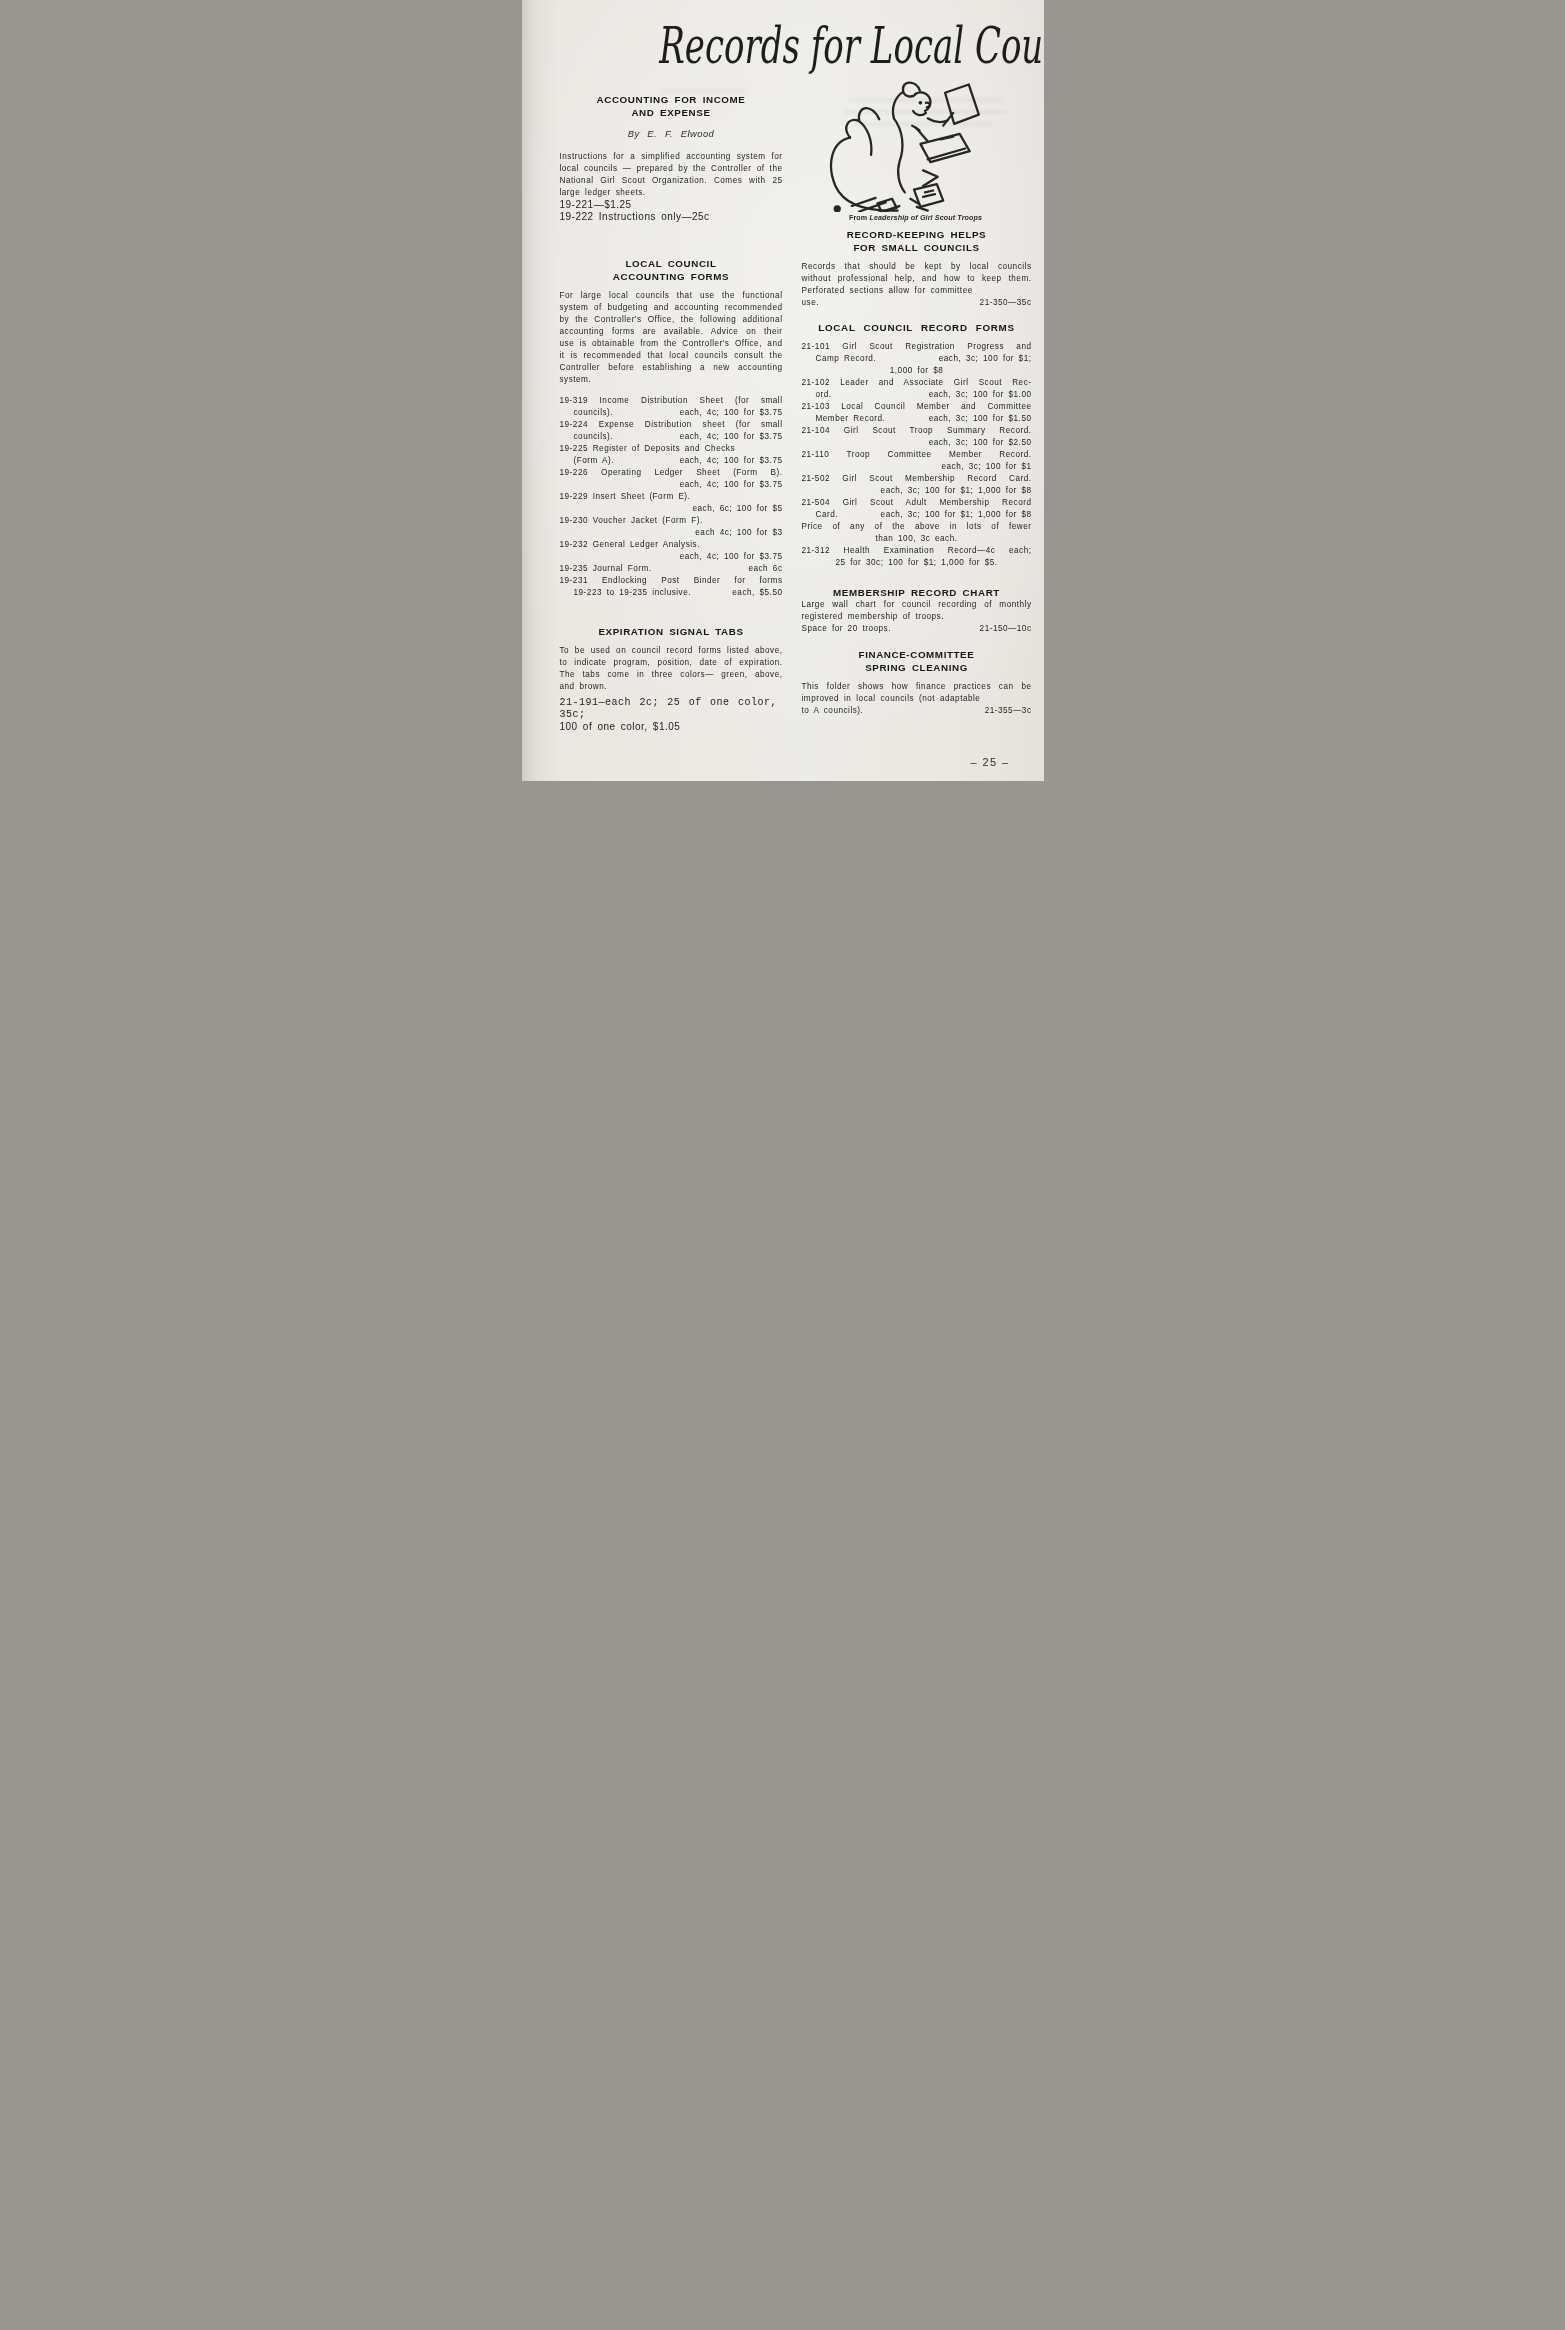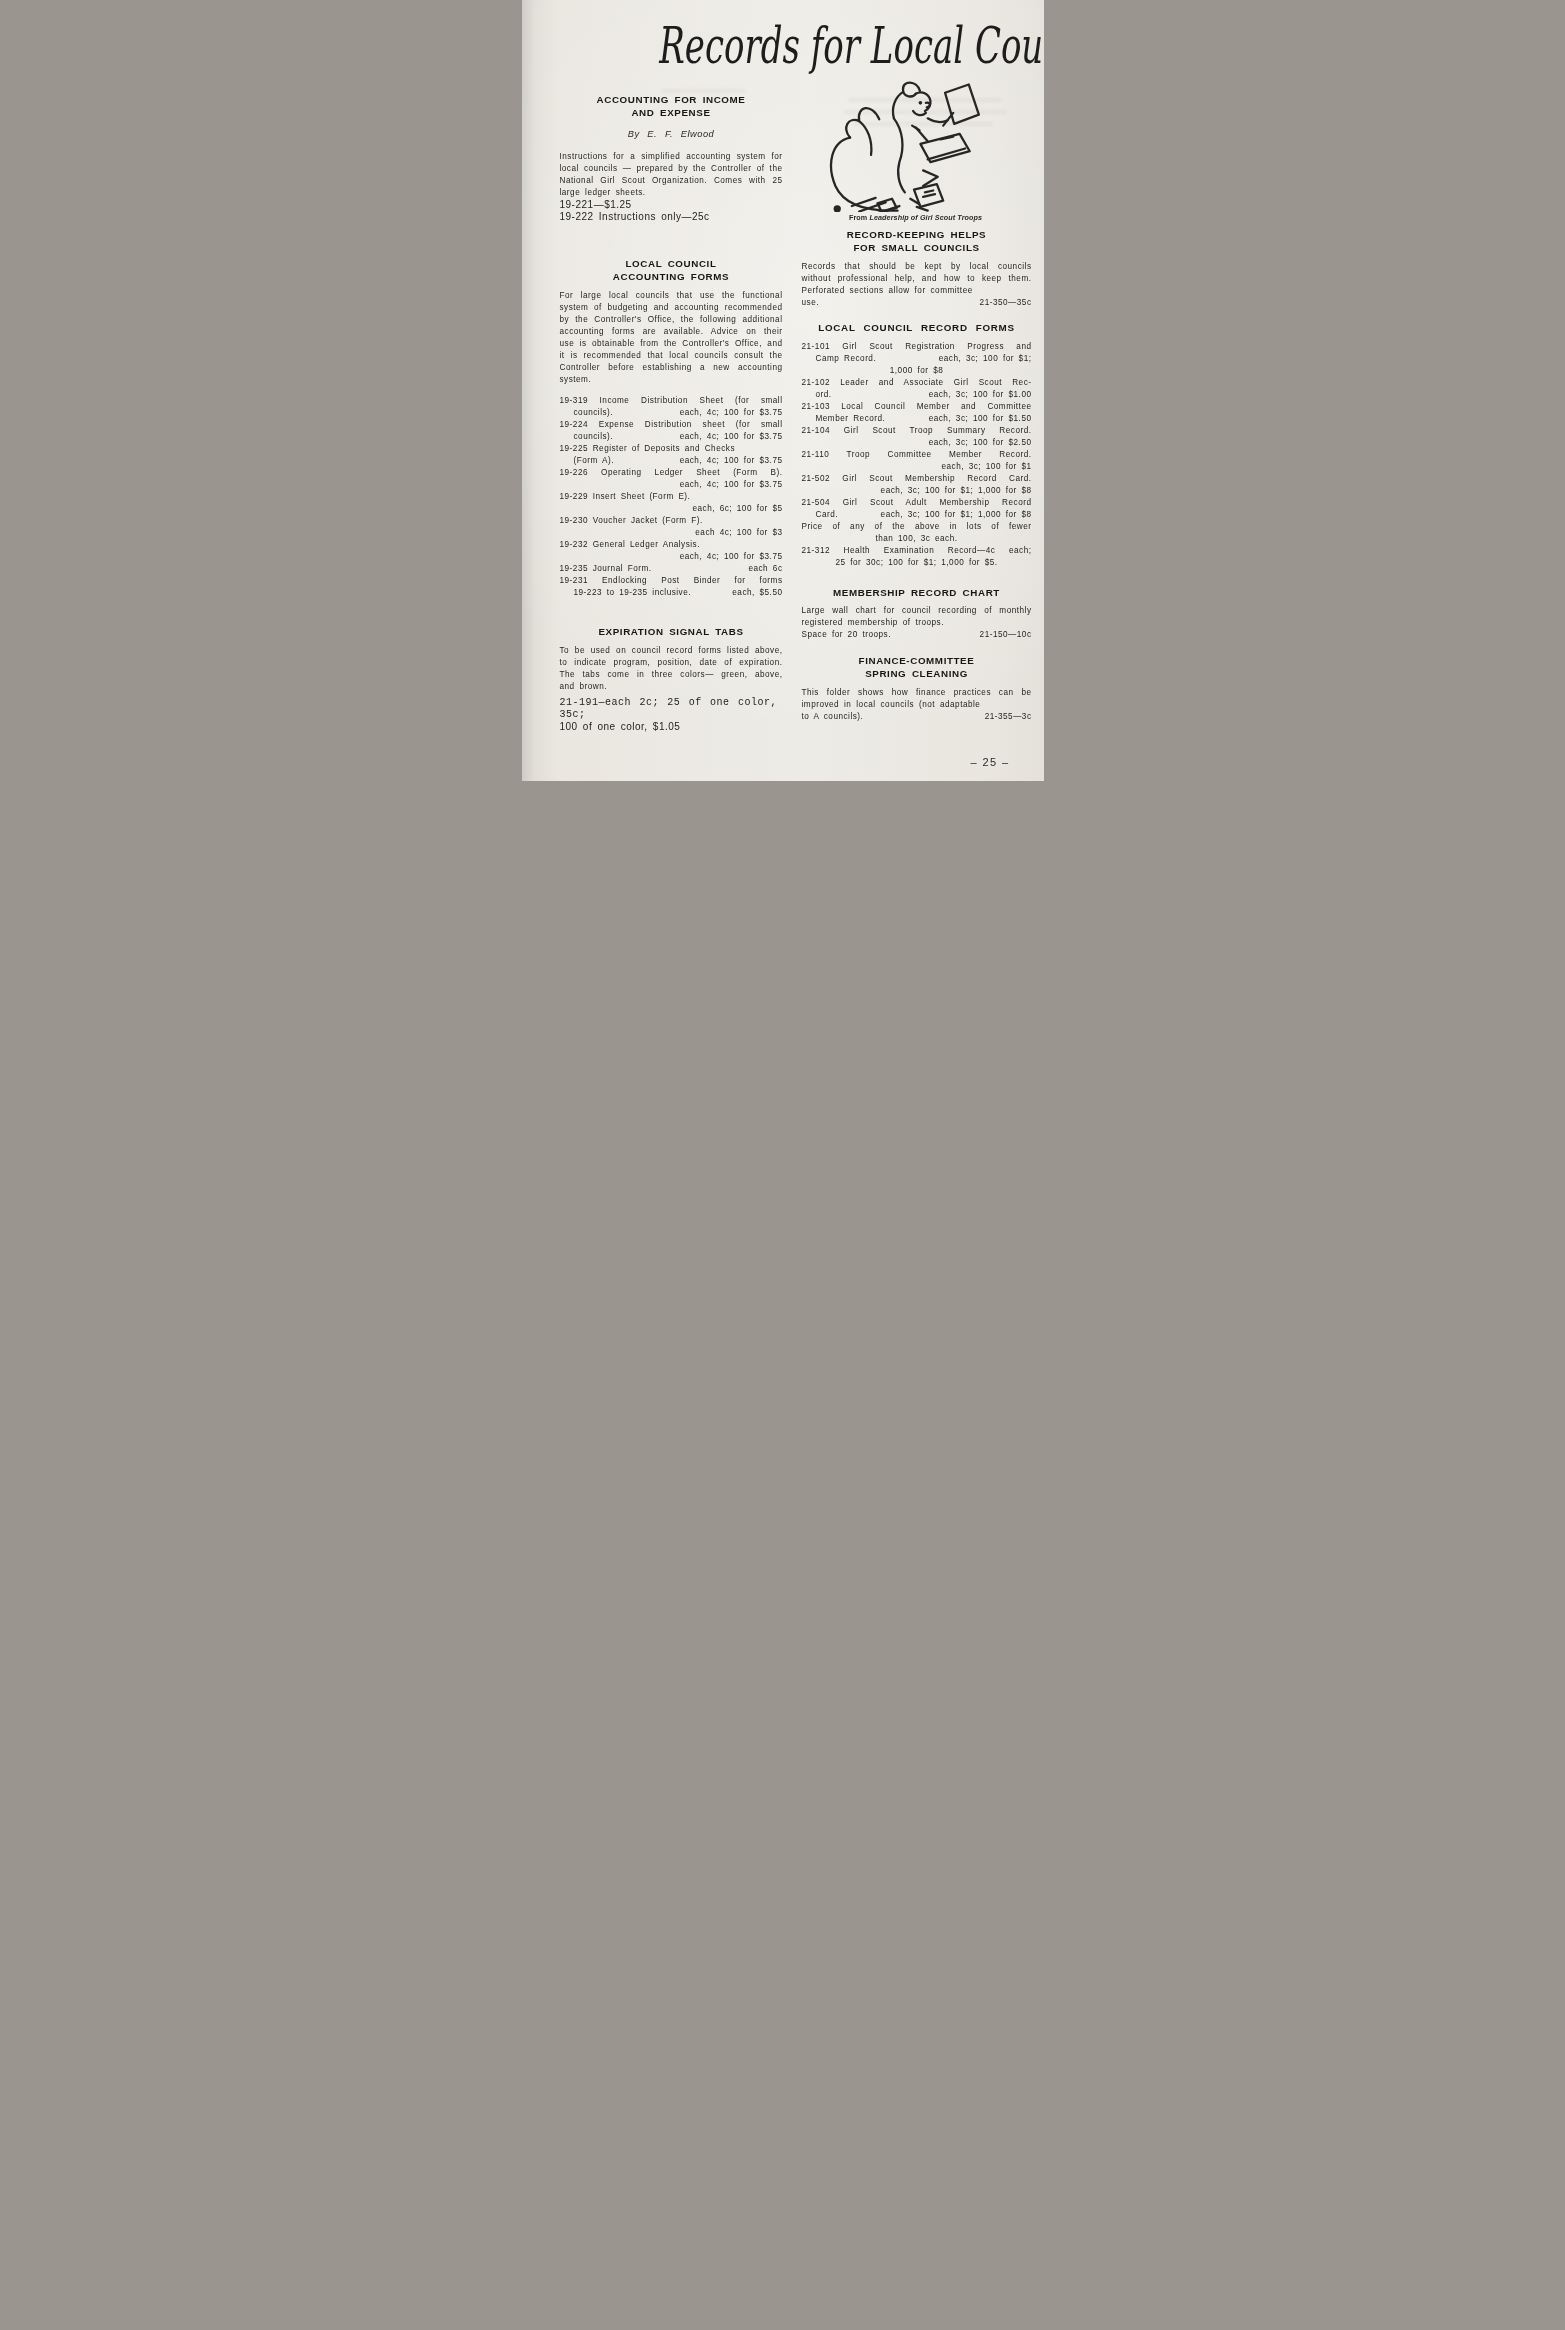--- a/index.html
+++ b/index.html
@@ -81,21 +81,21 @@
   .ml-items { margin-top:9.3px; }
   .ml-h2c   { margin-top:26px; }
   .ml-para3 { margin-top:6.5px; }
   .ml-price3{ margin-top:3.7px;font-family:Liberation Mono, monospace; }
 
   .mr-h2a   { margin-top:5.6px; }
   .mr-para1 { margin-top:7.5px; }
   .mr-h2b   { margin-top:12px; }
   .mr-items { margin-top:6.5px; }
   .mr-h2c   { margin-top:17.7px; }
-  .mr-para3 { margin-top:6px; }
+  .mr-para3 { margin-top:0; }
   .mr-h2d   { margin-top:13px; }
   .mr-para4 { margin-top:6.5px; }
 </style>
 </head>
 <body>
 
 <div class="page">
 
   <div class="ghost" style="left:326px; top:98px; width:154px; height:4.2px;"></div>
   <div class="ghost" style="left:322px; top:110px; width:163px; height:4.2px;"></div>

